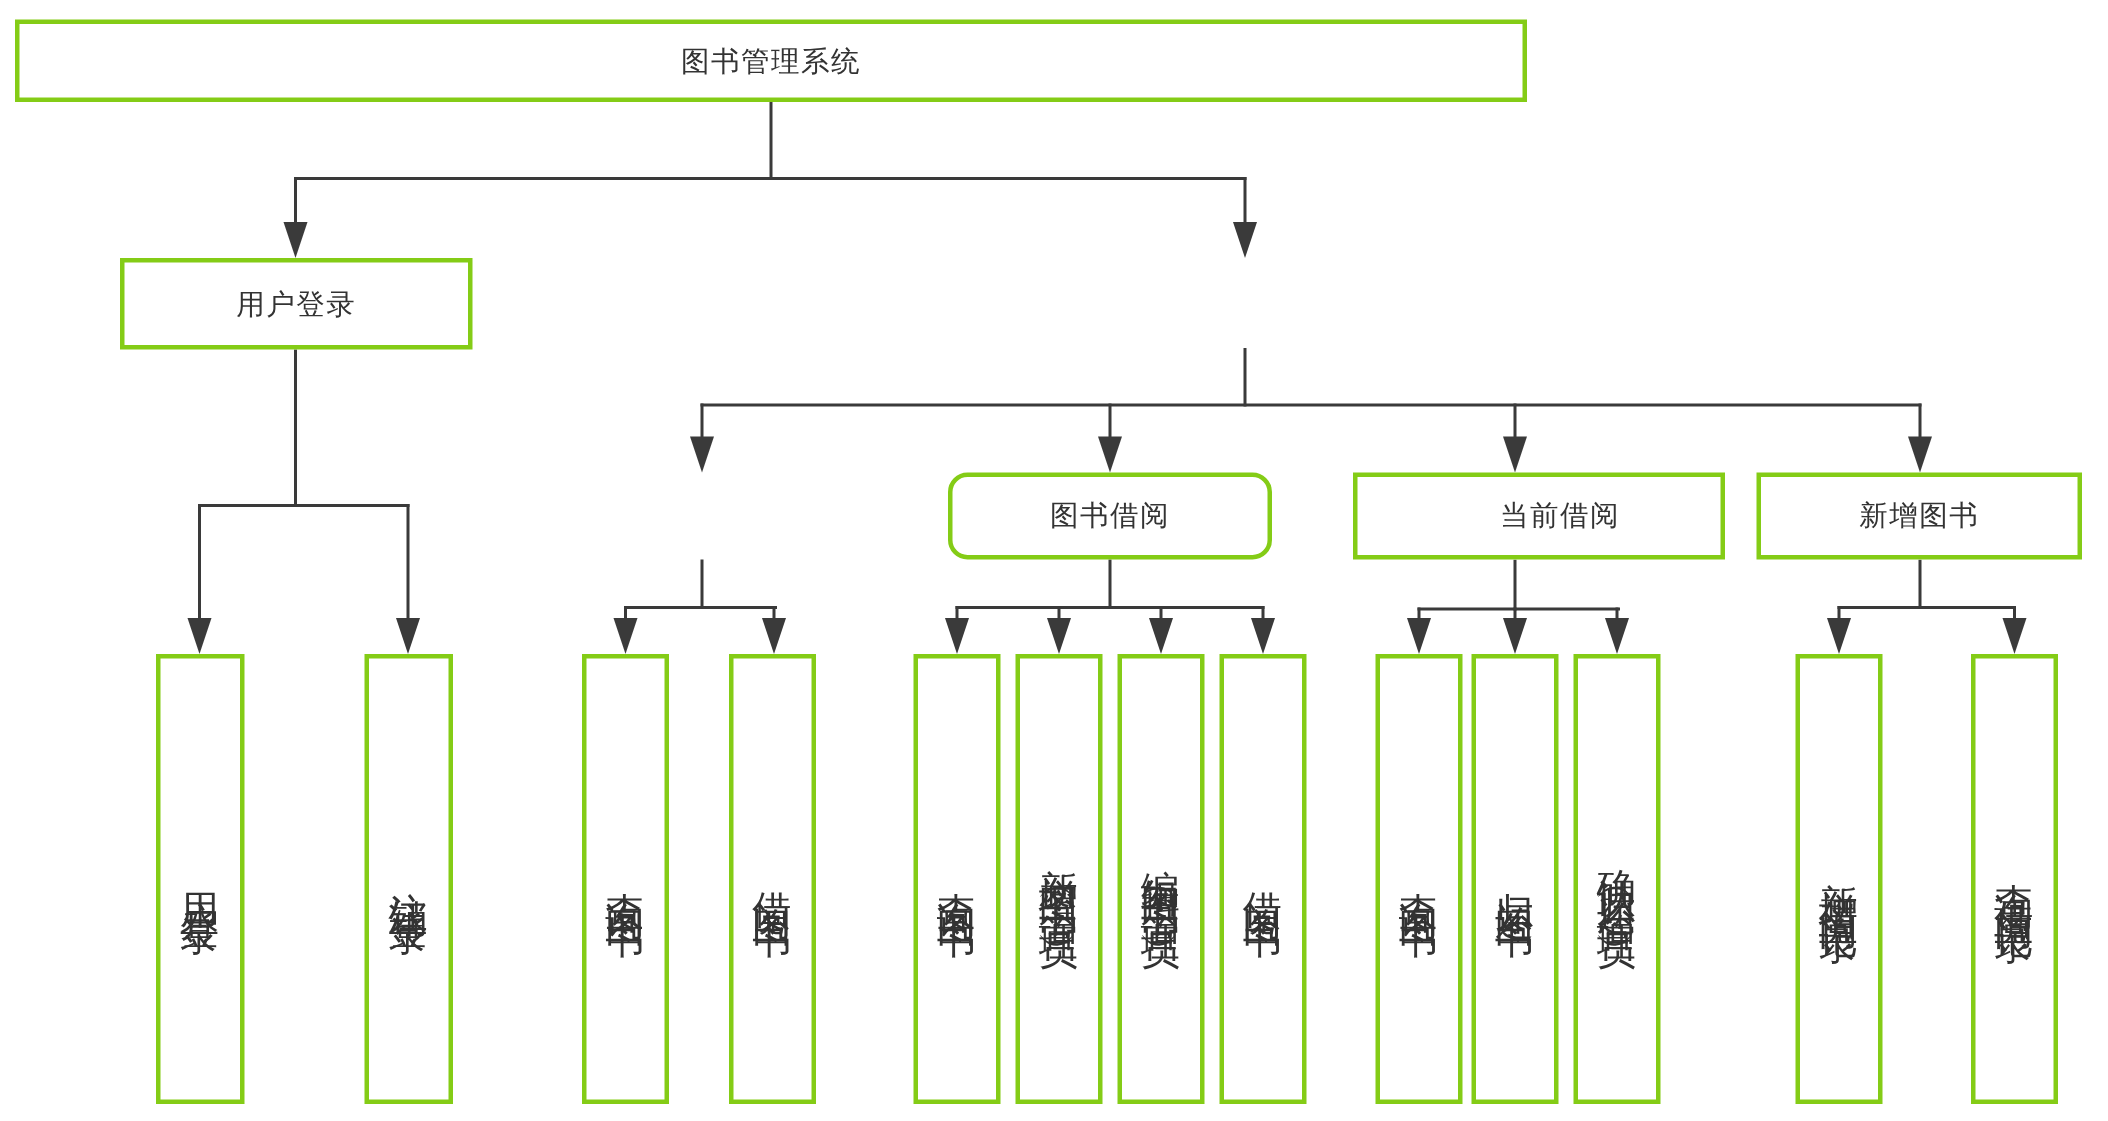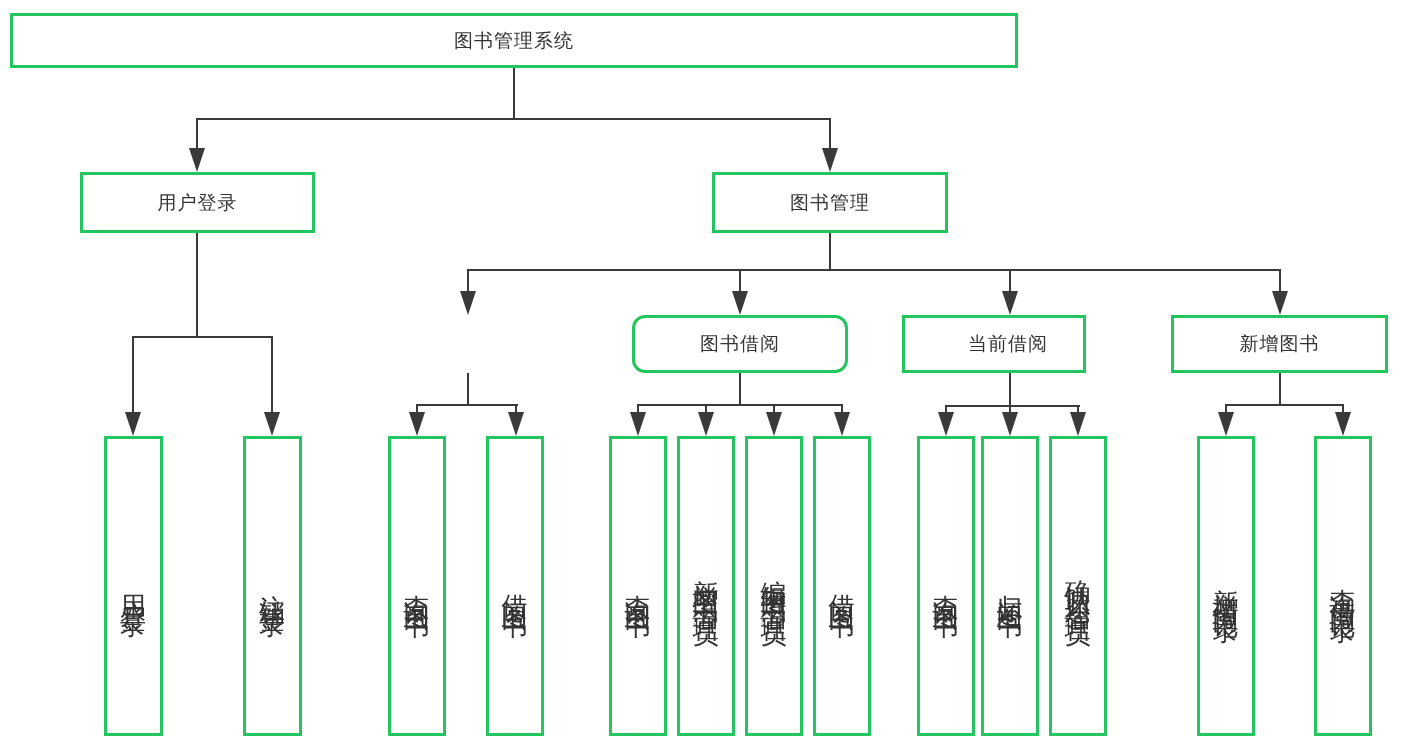--- a/index.html
+++ b/index.html
@@ -12,21 +12,21 @@
     width: 1405px;
     height: 747px;
     background: #ffffff;
     overflow: hidden;
   }
 
   
   .node {
     position: absolute;
     background: #ffffff;
-    border: 3px solid #22c55e;
+    border: 3px solid #84cc16;
     display: flex;
     align-items: center;
     justify-content: center;
     color: #333333;
   }
   .node.h span {
     font-size: 19px;
     letter-spacing: 1px;
     white-space: nowrap;
   }
@@ -126,30 +126,27 @@
   <div class="arrow" style="left:1335px; top:412px;"></div>
 
   <div class="node h" style="left:10px; top:13px; width:1008px; height:55px;">
     <span>图书管理系统</span>
   </div>
 
   <div class="node h" style="left:80px; top:172px; width:235px; height:61px;">
     <span>用户登录</span>
   </div>
 
-  <div class="node h" style="left:712px; top:172px; width:236px; height:61px;">
-    <span>图书管理</span>
-  </div>
 
 
   <div class="node h" style="left:632px; top:315px; width:216px; height:58px;border-radius:13px;">
     <span>图书借阅</span>
   </div>
 
-  <div class="node h" style="left:902px; top:315px; width:184px; height:58px;padding-left:28px;">
+  <div class="node h" style="left:902px; top:315px; width:248px; height:58px;padding-left:28px;">
     <span>当前借阅</span>
   </div>
 
   <div class="node h" style="left:1171px; top:315px; width:217px; height:58px;">
     <span>新增图书</span>
   </div>
 
   <div class="node leaf" style="left:104px; top:436px; width:59px; height:300px;">
     <span>用户登录</span>
   </div>

